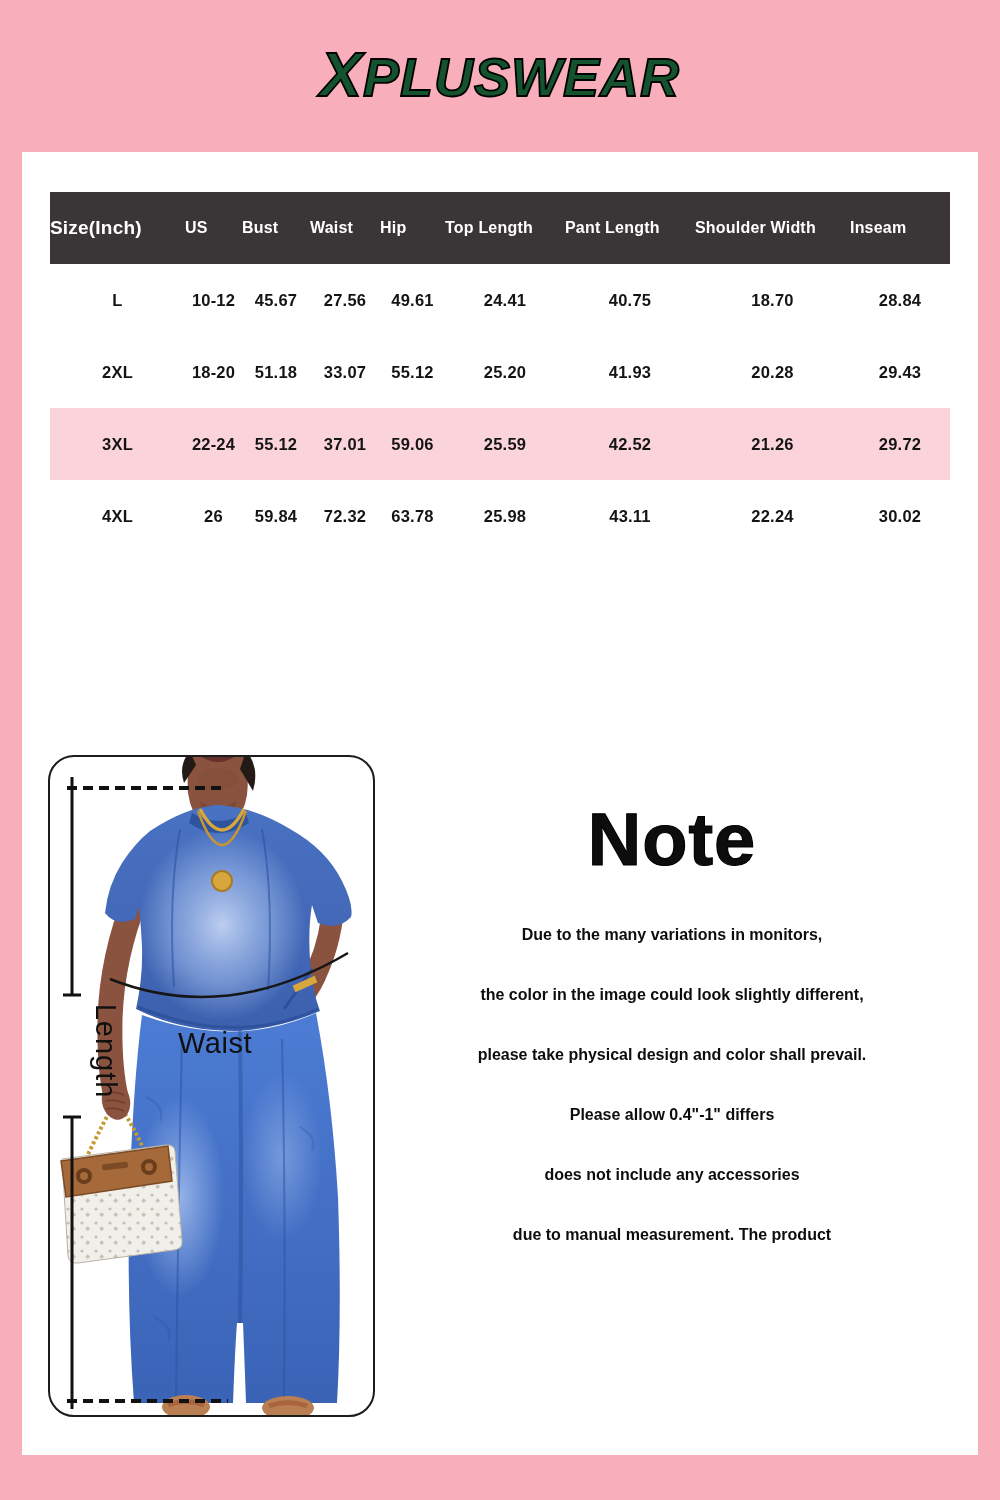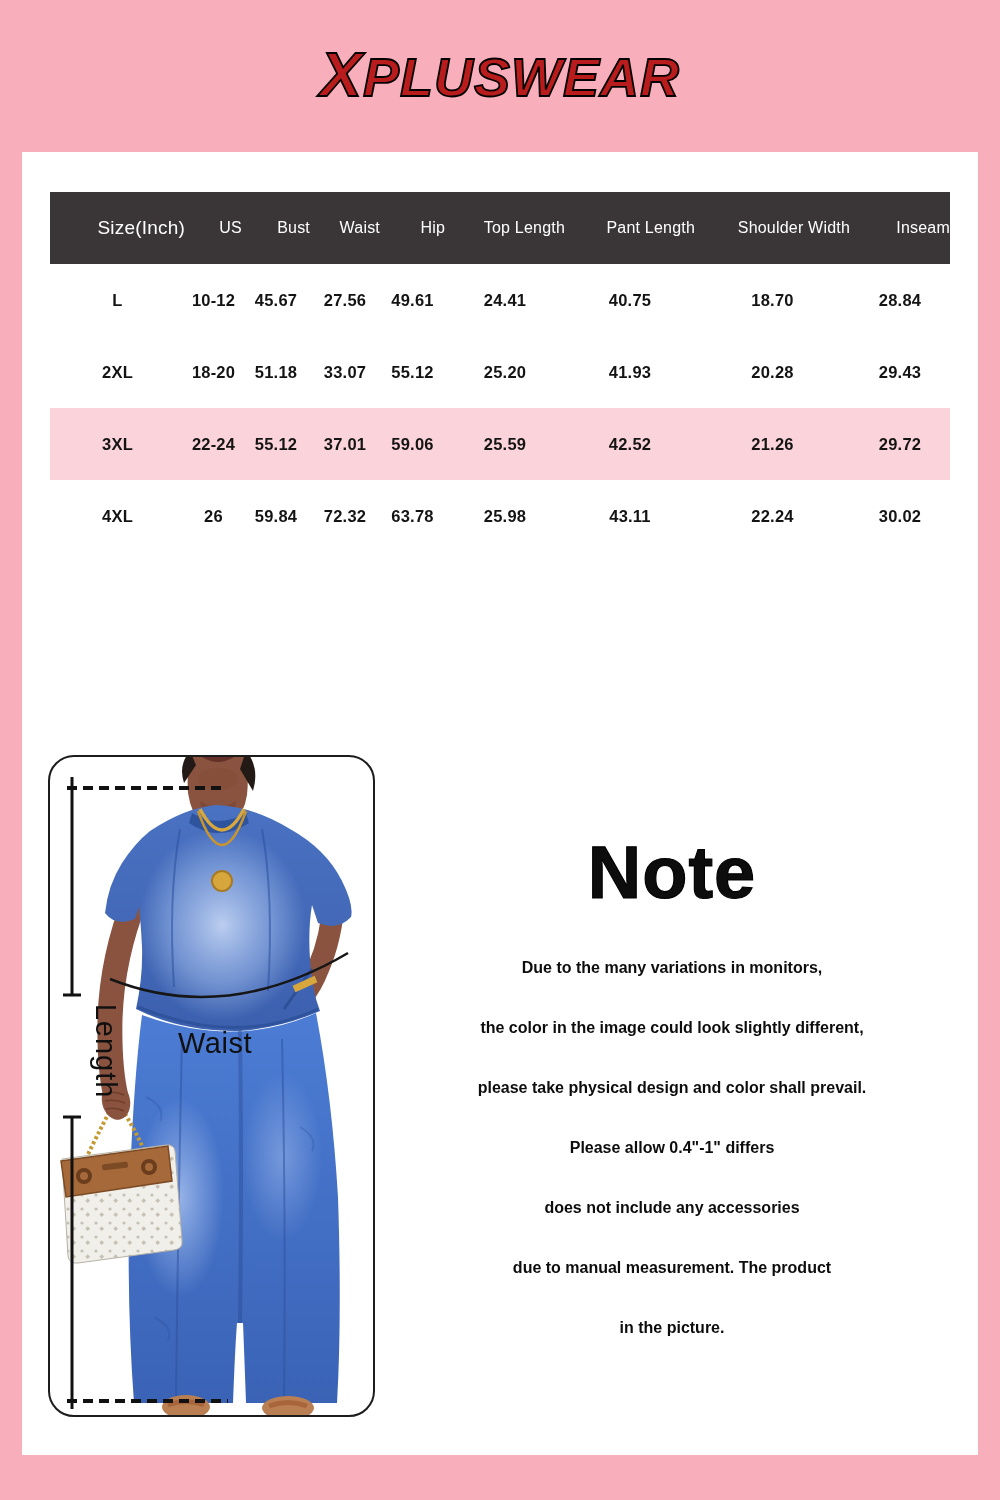--- a/index.html
+++ b/index.html
@@ -9,34 +9,34 @@
     --ink:#141414;
   }
   html,body{margin:0;padding:0;background:var(--page-bg);}
   .page{
     position:relative;width:1000px;height:1500px;background:var(--page-bg);
     font-family:"Liberation Sans",sans-serif;overflow:hidden;color:var(--ink);
   }
   
   .logo{
     position:absolute;top:38px;left:0;width:100%;text-align:center;
-    font-style:italic;font-weight:700;font-size:54px;letter-spacing:1px;color:#b91c1c;
+    font-style:italic;font-weight:700;font-size:54px;letter-spacing:1px;color:#14532d;
     -webkit-text-stroke:1.8px #000;white-space:nowrap;
   }
   .logo .logo-x{font-size:63px;}
   
   .card{position:absolute;left:22px;top:152px;width:956px;height:1303px;background:#ffffff;}
   
   .size-table{
     position:absolute;left:28px;top:40px;width:900px;
     border-collapse:collapse;table-layout:fixed;
   }
   .size-table th{
-    background:var(--header-bg);color:#ffffff;font-weight:400;font-size:16px;
-    height:72px;text-align:right;padding:0;letter-spacing:.2px;
+    background:var(--header-bg);color:#ffffff;font-weight:700;font-size:16px;
+    height:72px;text-align:left;padding:0;letter-spacing:.2px;
   }
   .size-table th.first{font-size:19px;}
   .size-table td{
     height:72px;text-align:center;vertical-align:middle;padding:0;
     font-size:16.5px;font-weight:700;color:var(--ink);letter-spacing:.2px;
   }
   .size-table tr.alt{background:var(--row-pink);}
   
   .photo-box{
     position:absolute;left:26px;top:603px;width:327px;height:662px;
@@ -50,21 +50,21 @@
   }
   .length-label{
     left:0;top:279px;width:112px;height:30px;line-height:30px;text-align:center;
     font-size:29px;letter-spacing:1px;transform:rotate(90deg);
   }
   .waist-label{
     left:110px;top:270px;width:110px;height:32px;line-height:32px;text-align:center;
     font-size:29px;letter-spacing:.5px;
   }
   
-  .note{position:absolute;left:360px;top:640px;width:580px;text-align:center;color:#0d0d0d;margin-top:33px;}
+  .note{position:absolute;left:360px;top:640px;width:580px;text-align:center;color:#0d0d0d;}
   .note-title{
     font-size:74px;font-weight:700;line-height:96px;letter-spacing:1px;
     -webkit-text-stroke:1.2px #000;
   }
   .note-lines{margin-top:17px;}
   .note-line{height:60px;line-height:60px;font-size:16px;font-weight:700;white-space:nowrap;}
 </style>
 </head>
 <body>
 
@@ -250,18 +250,17 @@
 
     <div class="note">
       <div class="note-title">Note</div>
       <div class="note-lines">
         <div class="note-line">Due to the many variations in monitors,</div>
         <div class="note-line">the color in the image could look slightly different,</div>
         <div class="note-line">please take physical design and color shall prevail.</div>
         <div class="note-line">Please allow 0.4"-1" differs</div>
         <div class="note-line">does not include any accessories</div>
         <div class="note-line">due to manual measurement. The product</div>
-        <div class="note-line">in the picture.</div>
       </div>
     </div>
 
   </div>
 </div>
 
 </body></html>

